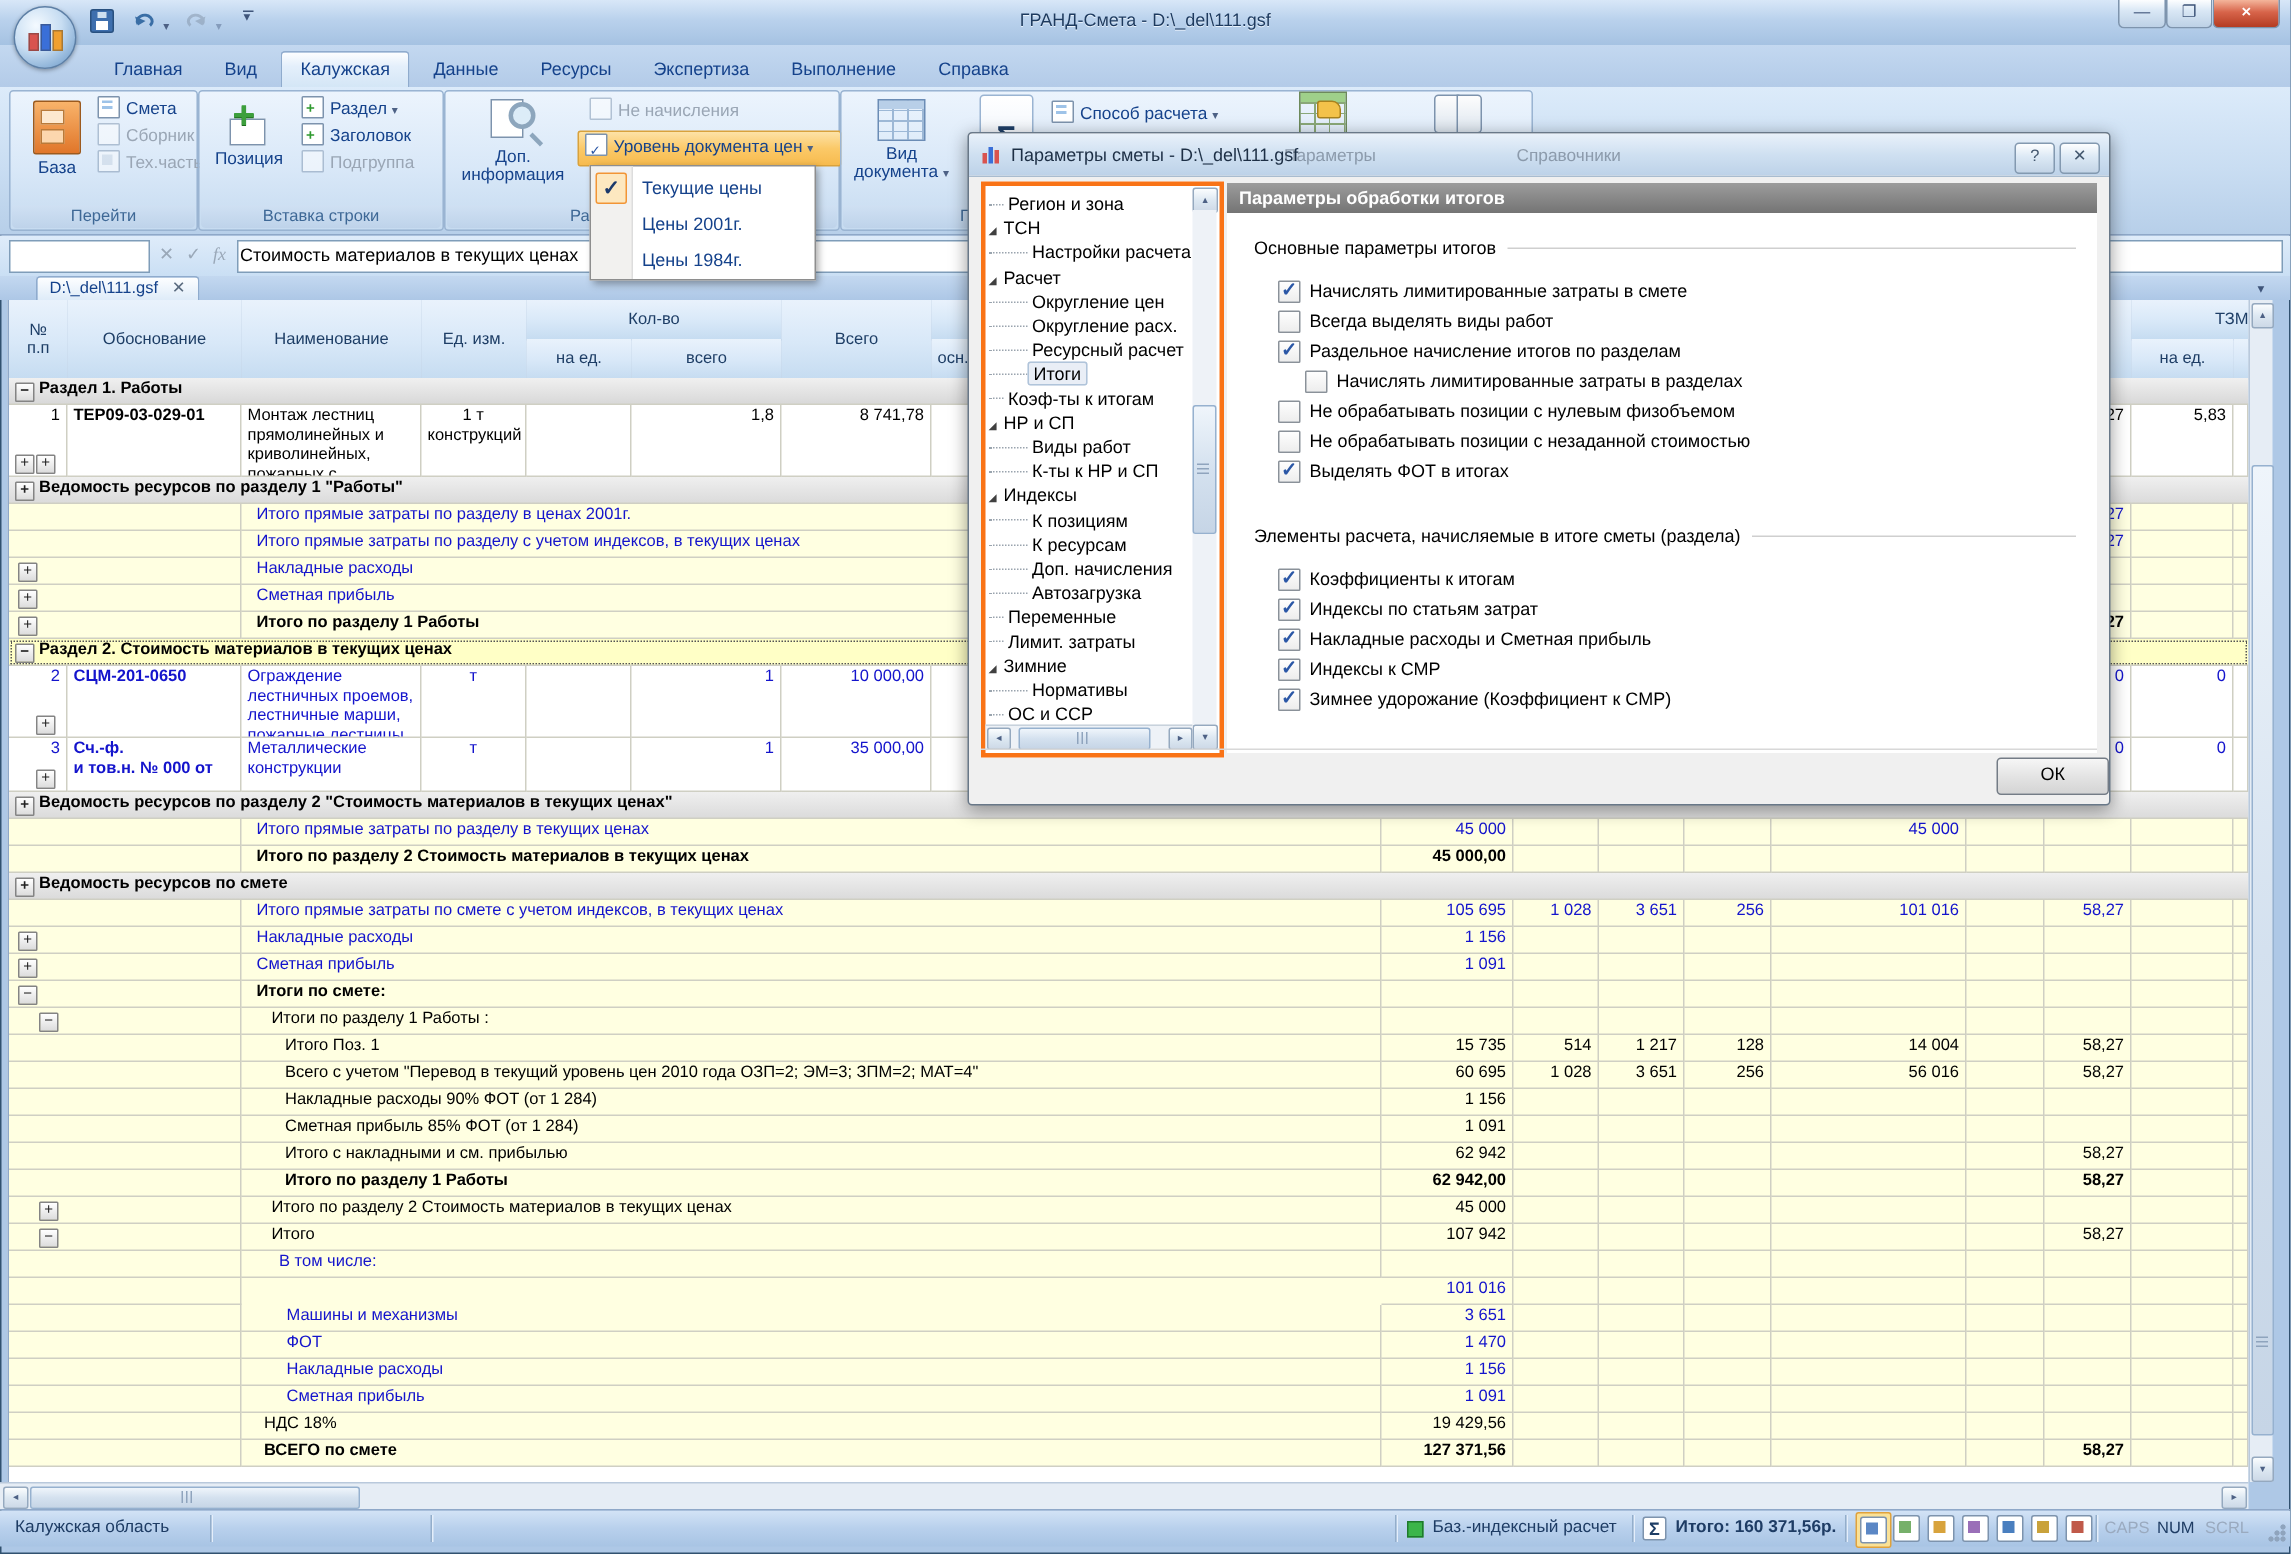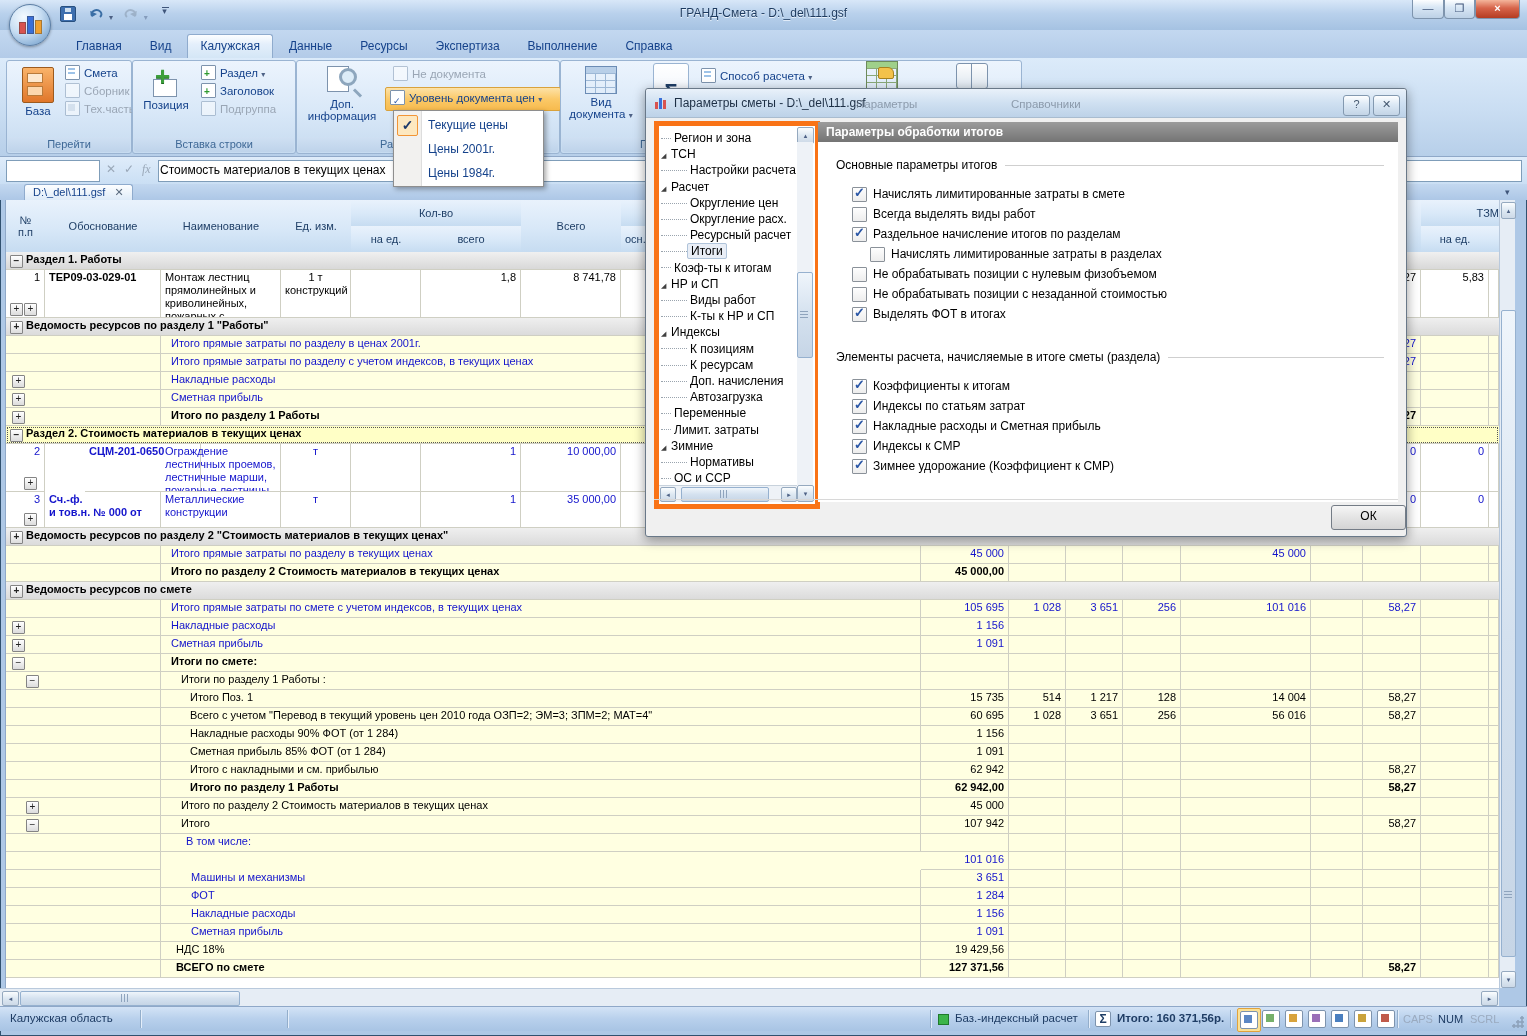--- a/index.html
+++ b/index.html
@@ -93,21 +93,21 @@
   .sicon i{position:absolute;left:3px;top:3px;width:8px;height:8px;font-style:normal;}
   .skey{position:absolute;top:6px;font-size:11px;color:#9aaabf;}
   
   #dialog{left:645px;top:88px;width:762px;height:449px;background:#f0f0f0;border:1px solid #697888;border-radius:3px;
           box-shadow:0 3px 12px rgba(0,0,0,.4);z-index:50;}
   #dlgtitle{position:absolute;left:0;top:0;right:0;height:28px;background:linear-gradient(#e9f1fa,#cfe0f1 50%,#bdd2e8);
             border-bottom:1px solid #a9bccf;border-radius:3px 3px 0 0;font-size:12px;color:#1d2f45;}
   .ghost{position:absolute;top:9px;font-size:11.5px;color:rgba(85,98,115,.55);}
   .dlgbtn{position:absolute;top:6px;width:25px;height:19px;border:1px solid #8399b0;border-radius:3px;
           background:linear-gradient(#fdfeff,#dce9f5 45%,#c3d4e6);text-align:center;font-size:11px;line-height:17px;color:#44586f;}
-  #tree{position:absolute;left:8px;top:32px;width:156px;height:378px;background:#fff;border:5px solid #f97316;font-size:12px;color:#000;}
+  #tree{position:absolute;left:8px;top:32px;width:156px;height:378px;background:#fff;border:3px solid #f97316;font-size:12px;color:#000;}
   .titem{position:absolute;left:2px;height:16px;white-space:nowrap;line-height:16px;}
   .tmark{display:inline-block;width:10px;font-size:7px;color:#404040;}
   .tdot{display:inline-block;height:1px;border-top:1px dotted #9aa4ae;vertical-align:middle;margin-right:3px;}
   .tsel{background:#e9eef6;border:1px solid #b0c4da;border-radius:2px;padding:0 3px;margin-left:-3px;}
   #panelhdr{position:absolute;left:172px;top:33px;width:580px;height:20px;background:linear-gradient(#9c9c9c,#747474);
             color:#fff;font-weight:bold;font-size:12px;line-height:20px;padding-left:8px;box-sizing:border-box;}
   #panel{position:absolute;left:172px;top:53px;width:580px;height:360px;background:#fff;font-size:12px;color:#000;}
   .gt{position:absolute;left:18px;right:14px;display:flex;align-items:center;gap:8px;font-size:12px;}
   .gt::after{content:"";flex:1;border-top:1px solid #cfcfcf;}
   .cbrow{position:absolute;left:34px;height:16px;display:flex;align-items:center;gap:6px;white-space:nowrap;}
@@ -184,21 +184,21 @@
 
     <div class="rgroup" style="left:296px;width:262px;">
       <div class="bigbtn" style="left:6px;top:2px;width:78px;height:74px;">
         <span style="display:inline-block;margin-top:3px;width:34px;height:30px;position:relative;">
           <span style="position:absolute;left:2px;top:0;width:20px;height:24px;background:#fff;border:1px solid #7d93ad;"></span>
           <span style="position:absolute;right:2px;top:2px;width:12px;height:12px;border:3px solid #8da6bd;border-radius:50%;background:#dcecf8;"></span>
           <span style="position:absolute;right:0;bottom:-2px;width:3px;height:10px;background:#8da6bd;transform:rotate(-45deg);"></span></span>
         <div>Доп.</div>
         <div>информация</div>
       </div>
-      <div class="smallbtn disab" style="left:96px;top:4px;"><span class="si sheet" style="opacity:.5;"></span><span>Не документа</span></div>
+      <div class="smallbtn disab" style="left:96px;top:4px;"><span class="si sheet" style="opacity:.5;"></span><span>Не начисления</span></div>
       <div id="uroven-btn">
         <span class="si sheet" style="vertical-align:-3px;margin-right:4px;"><i style="color:#2b57a6;font-size:9px;top:0;">✓</i></span><span>Уровень документа цен</span> <span class="dd">▾</span>
       </div>
       <div class="glabel" style="text-align:left;padding-left:82px;">Расчет</div>
     </div>
 
     <div class="rgroup" style="left:560px;width:460px;">
       <div class="bigbtn" style="left:8px;top:2px;width:64px;height:74px;">
         <span class="mini-table" style="margin-top:3px;width:30px;height:26px;background:
           linear-gradient(#b8cfe8 0 6px,transparent 6px),
@@ -372,21 +372,21 @@
           <div class="cell rt blk bold" style="left: 1415px; width: 68px;"></div>
           <div class="cell rt blk bold" style="left: 1483px; width: 10px;"></div>
           <div class="exp" style="left: 6px; top: 3px;">+</div>
         </div>
         <div class="grow secrow selrow" style="top: 174px; height: 18px;">
           <div class="cell" style="left: 0px; width: 1493px; padding-left: 20px; border-right: none;">Раздел 2. Стоимость материалов в текущих ценах</div>
           <div class="exp" style="left: 4px; top: 3px;">−</div>
         </div>
         <div class="grow posrow" style="top: 192px; height: 48px;">
           <div class="cell rnum blue" style="left: 0px; width: 39px;">2</div>
-          <div class="cell bold blue" style="left: 39px; width: 116px; margin-left: 40px;">
+          <div class="cell bold blue" style="left: 39px; width: 116px;">
             <div style="white-space: nowrap;">СЦМ-201-0650</div>
           </div>
           <div class="cell blue" style="left: 155px; width: 120px;">Ограждение лестничных проемов, лестничные марши, пожарные лестницы</div>
           <div class="cell ctr blue" style="left: 275px; width: 70px;">т</div>
           <div class="cell " style="left: 345px; width: 70px;"></div>
           <div class="cell rt blue" style="left: 415px; width: 100px;">1</div>
           <div class="cell rt blue" style="left: 515px; width: 100px;">10 000,00</div>
           <div class="cell " style="left: 615px; width: 80px;"></div>
           <div class="cell " style="left: 695px; width: 80px;"></div>
           <div class="cell " style="left: 775px; width: 80px;"></div>
@@ -671,21 +671,21 @@
           <div class="cell rt blue" style="left: 1117px; width: 58px;"></div>
           <div class="cell rt blue" style="left: 1175px; width: 130px;"></div>
           <div class="cell rt blue" style="left: 1305px; width: 52px;"></div>
           <div class="cell rt blue" style="left: 1357px; width: 58px;"></div>
           <div class="cell rt blue" style="left: 1415px; width: 68px;"></div>
           <div class="cell rt blue" style="left: 1483px; width: 10px;"></div>
         </div>
         <div class="grow sumrow" style="top: 636px; height: 18px;">
           <div class="cell" style="left: 0px; width: 155px;"></div>
           <div class="cell blue" style="left: 155px; width: 760px; padding-left: 30px; white-space: nowrap;">ФОТ</div>
-          <div class="cell rt blue" style="left: 915px; width: 88px;">1 284</div>
+          <div class="cell rt blue" style="left: 915px; width: 88px;">1 470</div>
           <div class="cell rt blue" style="left: 1003px; width: 57px;"></div>
           <div class="cell rt blue" style="left: 1060px; width: 57px;"></div>
           <div class="cell rt blue" style="left: 1117px; width: 58px;"></div>
           <div class="cell rt blue" style="left: 1175px; width: 130px;"></div>
           <div class="cell rt blue" style="left: 1305px; width: 52px;"></div>
           <div class="cell rt blue" style="left: 1357px; width: 58px;"></div>
           <div class="cell rt blue" style="left: 1415px; width: 68px;"></div>
           <div class="cell rt blue" style="left: 1483px; width: 10px;"></div>
         </div>
         <div class="grow sumrow" style="top: 654px; height: 18px;">

